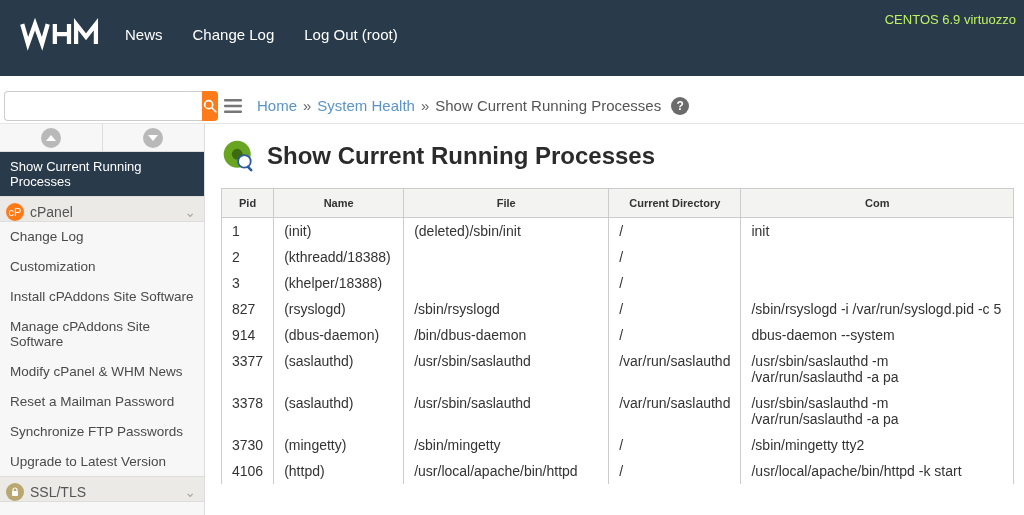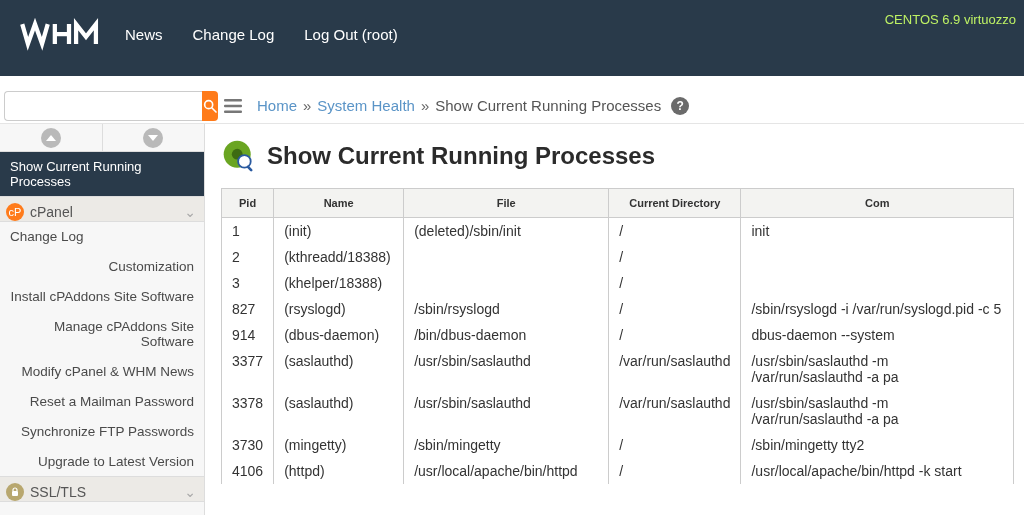--- a/index.html
+++ b/index.html
@@ -33,21 +33,21 @@
 .sidebar { width: 205px; background: #f7f7f7; border-right: 1px solid #ddd; overflow: hidden; }
 .collapse-row { height: 28px; display: flex; border-bottom: 1px solid #ddd; }
 .collapse-row .half { flex: 1; display: flex; align-items: center; justify-content: center; cursor: pointer; }
 .collapse-row .half:first-child { border-right: 1px solid #ddd; }
 .chev-circle { width: 20px; height: 20px; border-radius: 50%; background: #b9b9b9; display: flex; align-items: center; justify-content: center; }
 .side-active { background: #293a4a; color: #fff; padding: 7px 10px; font-size: 13px; }
 .side-cat { background: #eceae6; border-top: 1px solid #ddd; border-bottom: 1px solid #ddd; padding: 6px 8px 0 6px; display: flex; align-items: center; gap: 6px; color: #555; cursor: pointer; position: relative; }
 .side-cat .cat-ic { width: 18px; height: 18px; border-radius: 50%; display: flex; align-items: center; justify-content: center; font-size: 11px; color: #fff; }
 .side-cat .expand { margin-left: auto; color: #aaa; }
 .side-item { padding: 7px 10px; font-size: 13.5px; color: #4a4a4a; cursor: pointer; background: #f7f7f7; }
-.side-item + .side-item { border-top: 1px solid #eee0; text-align: right; }
+.side-item + .side-item { border-top: 1px solid #eee0; }
 
 
 .content { flex: 1; padding: 14px 10px 0 16px; overflow: hidden; }
 .page-title-row { display: flex; align-items: center; gap: 10px; margin-bottom: 14px; }
 .page-title-row h1 { font-size: 24px; font-weight: 700; color: #2b2b2b; }
 .title-ic { width: 36px; height: 36px; }
 
 table.proc { width: 100%; border-collapse: collapse; }
 table.proc th { background: #f3f3f1; border: 1px solid #ccc; padding: 8px 10px; font-size: 11px; font-weight: 700; color: #333; text-align: center; }
 table.proc td { border-left: 1px solid #ccc; border-right: 1px solid #ccc; padding: 5px 10px; font-size: 14px; color: #333; vertical-align: top; }

